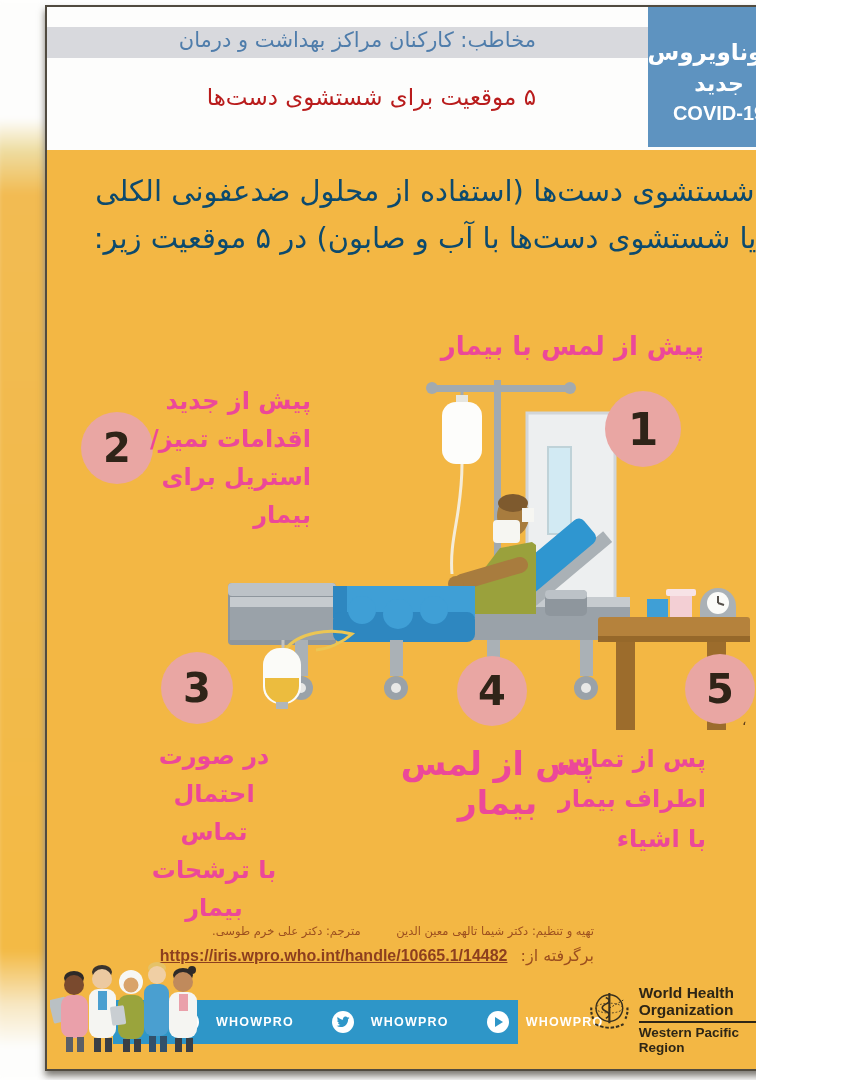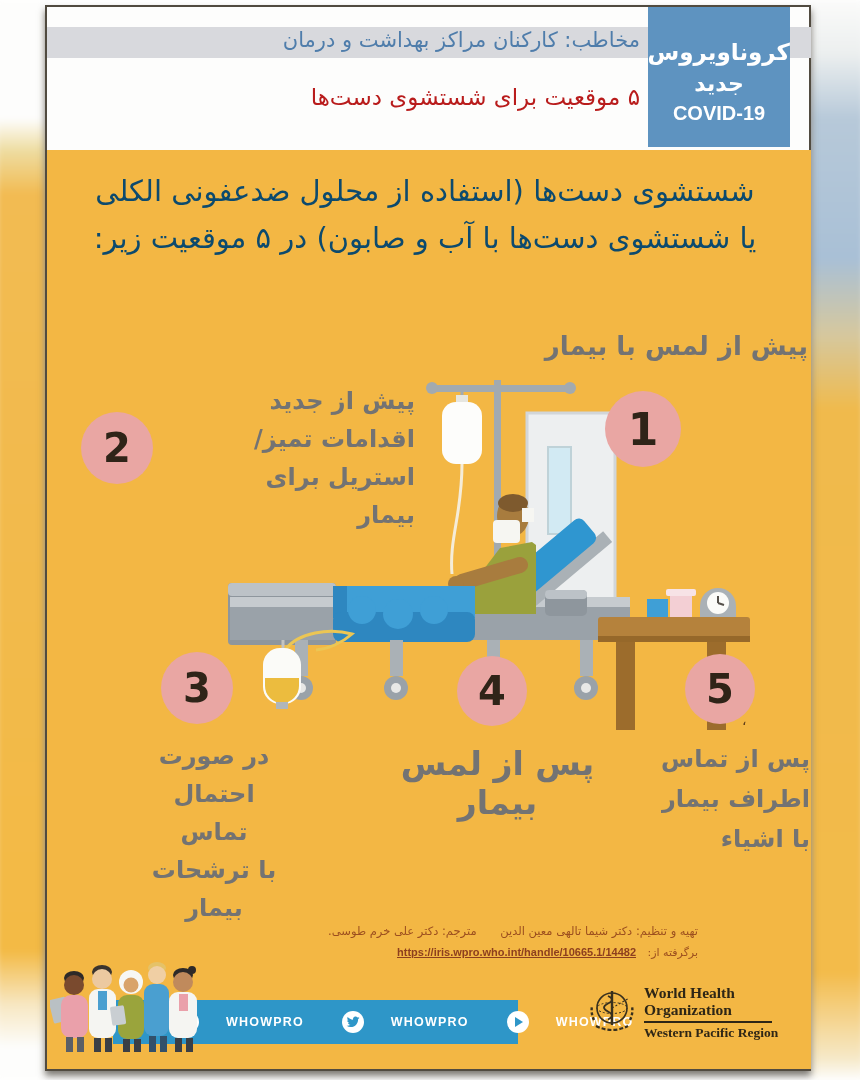--- a/index.html
+++ b/index.html
@@ -1,16 +1,16 @@
 <!DOCTYPE html>
 <html><head>
 <meta charset="utf-8">
 <style>
   html,body{margin:0;padding:0;background:#ffffff;}
-  .page{position:relative;width:860px;height:1080px;overflow:hidden;background:#fff;
+  .page{position:relative;width:756px;height:1080px;overflow:hidden;background:#fff;
         font-family:"DejaVu Sans",sans-serif;}
   
   .strip{position:absolute;top:0;height:1080px;filter:blur(3px);}
   .strip-left{left:-4px;width:50px;
     background:linear-gradient(180deg,#fdfdfc 0%,#fdfdfc 11%,#eedca0 14%,#f2bb52 18%,#f3ba45 88%,#f7e7c2 93%,#fdfdfc 97%);}
   .strip-right{left:810px;width:54px;
     background:linear-gradient(180deg,#fbfbfa 0%,#ecefef 5%,#b7c9d9 11%,#a9c0d6 24%,#d6c89e 31%,#f0ba4c 38%,#f3bb4a 90%,#f6e9c8 98%,#fdfdfc 100%);}
   
   .poster{position:absolute;left:45px;top:5px;width:766px;height:1066px;background:#fdfdfc;
           border:2px solid #514b40;box-shadow:0 5px 7px rgba(55,50,40,.65);box-sizing:border-box;}
@@ -26,44 +26,44 @@
   .title{position:absolute;left:75px;top:168px;width:700px;text-align:center;direction:rtl;
          color:#0c4a6e;font-size:29px;line-height:47px;}
   
   .circle{position:absolute;background:#e9a6a3;border-radius:50%;display:flex;align-items:center;justify-content:center;
           color:#2f2418;font-weight:700;}
   .c1{left:605px;top:391px;width:76px;height:76px;font-size:44px;}
   .c2{left:81px;top:412px;width:72px;height:72px;font-size:40px;}
   .c3{left:161px;top:652px;width:72px;height:72px;font-size:40px;}
   .c4{left:457px;top:656px;width:70px;height:70px;font-size:40px;}
   .c5{left:685px;top:654px;width:70px;height:70px;font-size:40px;}
-  .steplabel{position:absolute;direction:rtl;color:#737373;font-weight:700;}
+  .steplabel{position:absolute;direction:rtl;color:#ec4899;font-weight:700;}
   .steplabel span{display:block;}
   .lab1{right:52px;top:331px;font-size:26px;}
   .lab2{right:445px;top:382px;font-size:24px;line-height:38px;text-align:right;}
   .lab3{left:144px;width:140px;top:737px;font-size:24px;line-height:38px;text-align:center;}
   .lab4{left:390px;width:215px;top:744px;font-size:33px;text-align:center;}
   .lab5{right:50px;top:739px;font-size:24px;line-height:40px;text-align:right;}
   .stray{position:absolute;left:742px;top:712px;font-size:14px;color:#5a3a1a;}
   
   .credit1{position:absolute;right:162px;top:924px;font-size:11.5px;color:#9c4f1f;direction:rtl;white-space:nowrap;}
-  .credit2{position:absolute;right:162px;top:946px;font-size:11px;color:#9c4f1f;direction:rtl;white-space:nowrap;}
+  .credit2{position:absolute;right:162px;top:946px;font-size:16px;color:#9c4f1f;direction:rtl;white-space:nowrap;}
   .credit2 .url{font-family:"Liberation Sans",sans-serif;font-weight:700;color:#8d3f1e;
                 text-decoration:underline;direction:ltr;unicode-bidi:embed;margin-left:4px;margin-right:8px;}
   
   .socialbar{position:absolute;left:113px;top:1000px;width:405px;height:44px;background:#2e96c8;
              display:flex;align-items:center;gap:38px;padding-left:64px;box-sizing:border-box;}
-  .soc{display:flex;align-items:center;gap:27px;}
+  .soc{display:flex;align-items:center;gap:17px;}
   .soc .disc{width:22px;height:22px;border-radius:50%;background:#fff;display:flex;align-items:center;justify-content:center;}
   .soc .handle{color:#fff;font-size:12.5px;font-weight:700;letter-spacing:1.2px;font-family:"Liberation Sans",sans-serif;}
   .fb-f{color:#2e96c8;font-weight:700;font-size:15px;font-family:"DejaVu Serif",serif;}
   .yt-play{width:0;height:0;border-left:8px solid #2e96c8;border-top:5px solid transparent;border-bottom:5px solid transparent;margin-left:2px;}
   
   .wholock{position:absolute;left:588px;top:984px;display:flex;gap:8px;align-items:flex-start;color:#2e2616;
-           font-family:Liberation Serif, serif;}
+           font-family:Liberation Sans, sans-serif;}
   .wholock .txt{display:flex;flex-direction:column;}
   .wholock .l1,.wholock .l2{font-size:15.5px;font-weight:700;line-height:17px;}
   .wholock .rule{height:0;border-bottom:2px solid #2e2616;margin:3px 0 2px 0;width:128px;}
   .wholock .l3{font-size:13.5px;font-weight:700;}
   svg{display:block;}
   .scene{position:absolute;left:45px;top:368px;}
   .workers{position:absolute;left:50px;top:958px;}
 </style>
 </head>
 <body>
@@ -212,21 +212,21 @@
     <span>پس از لمس بیمار</span>
   </div>
   <div class="steplabel lab5">
     <span>پس از تماس</span>
     <span>اطراف بیمار</span>
     <span>با اشیاء</span>
   </div>
   <div class="stray">،</div>
 
   <div class="credit1">
-    <span style="margin-left:20px;">تهیه و تنظیم: دکتر شیما تالهی معین الدین</span>
+    <span style="margin-left:32px;">تهیه و تنظیم: دکتر شیما تالهی معین الدین</span>
     <span>مترجم: دکتر علی خرم طوسی.</span>
   </div>
   <div class="credit2">
     <span>برگرفته از:</span>
     <span class="url">https://iris.wpro.who.int/handle/10665.1/14482</span>
   </div>
 
   <div class="socialbar">
     <div class="soc">
       <span class="disc">

